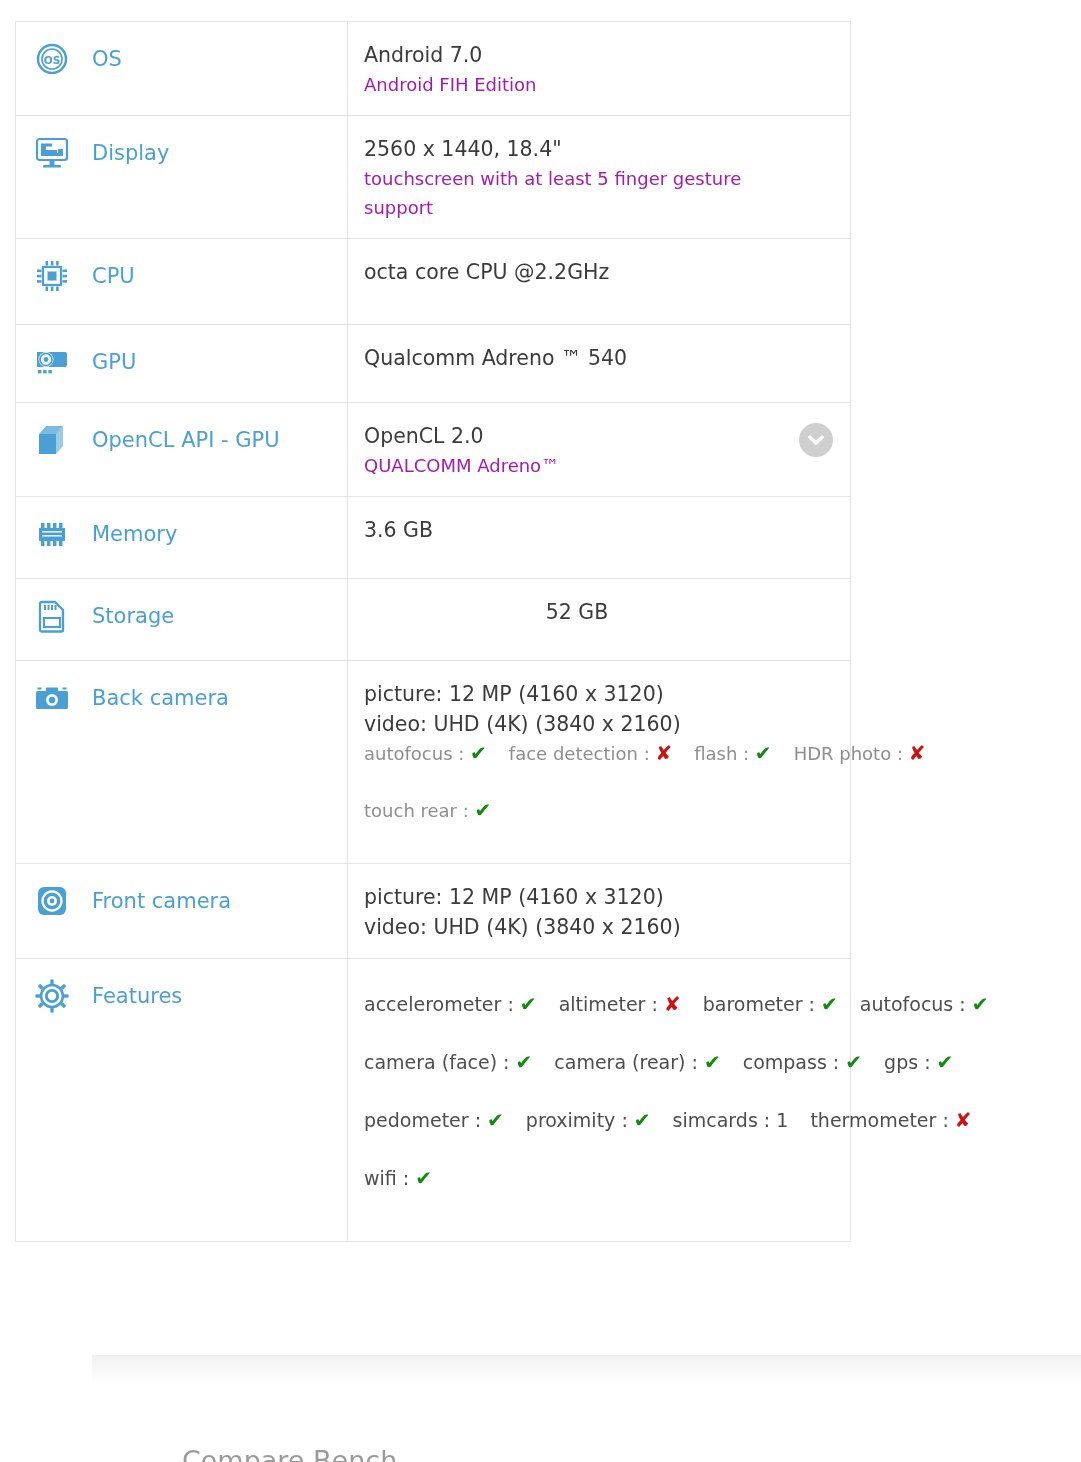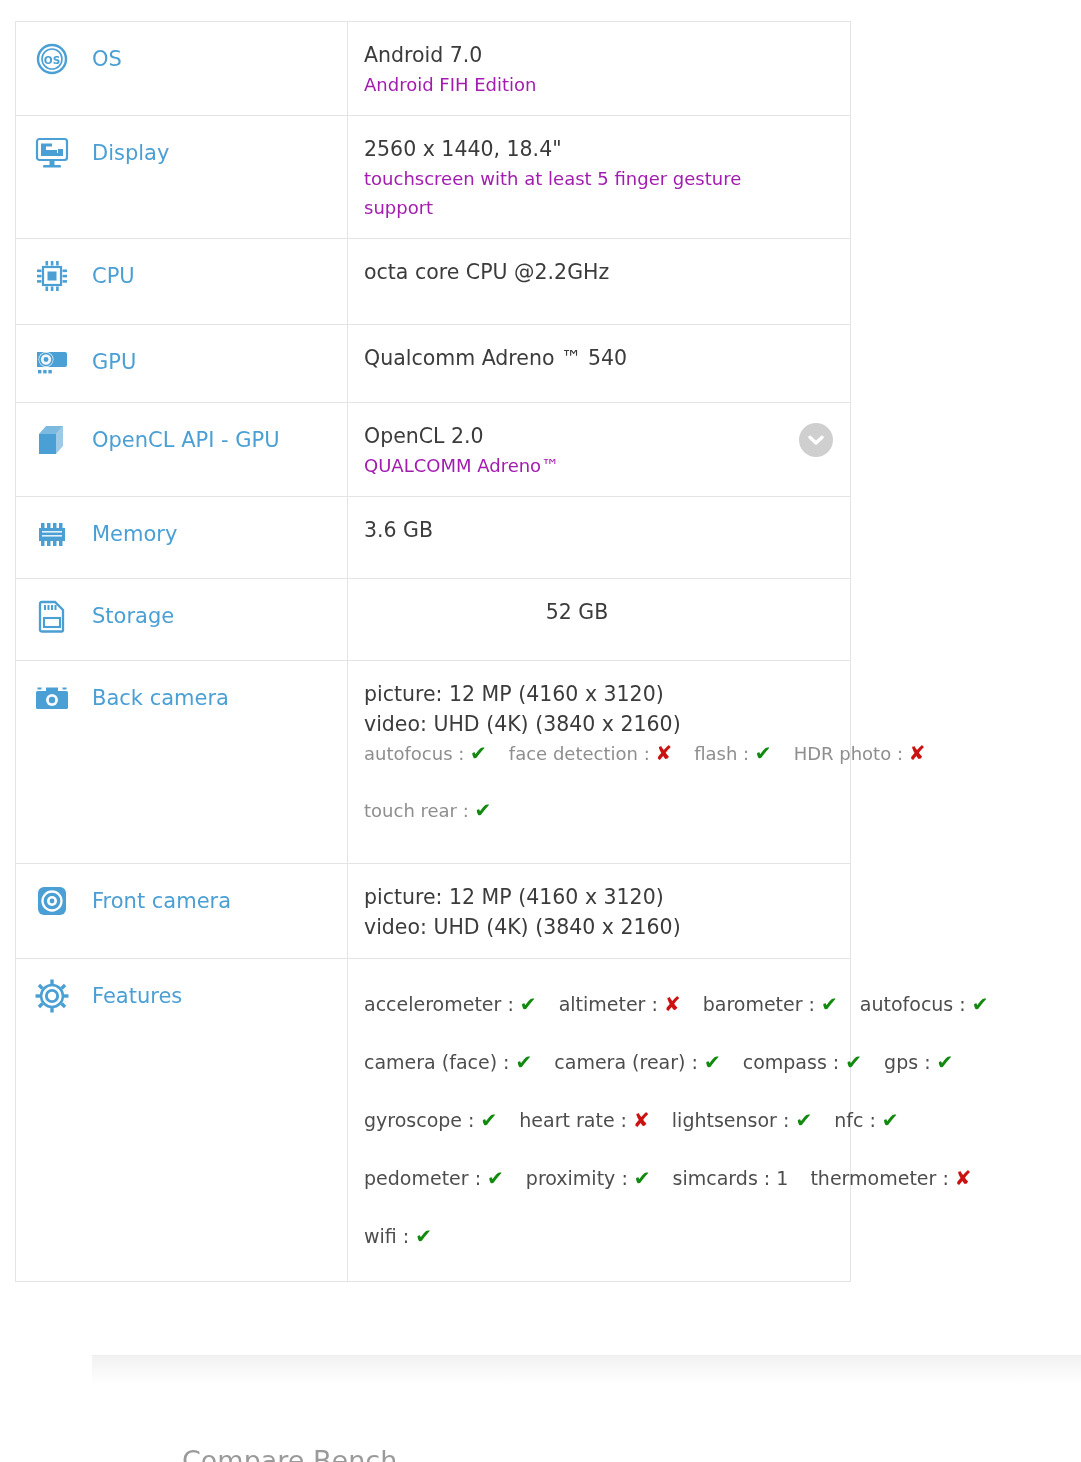--- a/index.html
+++ b/index.html
@@ -371,21 +371,20 @@
       <circle cx="17" cy="17" r="8.4" fill="none" stroke="#ffffff" stroke-width="2.6"></circle>
       <circle cx="17" cy="17" r="4.2" fill="#ffffff"></circle>
     </svg>
           </span>
           <span class="spec-label-text">Features</span>
         </div>
         <div class="spec-value features-value">
           <div class="">
             <div class="frow"><span class="flag"><span>accelerometer</span> : <span class="yes">✔</span></span><span class="flag"><span>altimeter</span> : <span class="no">✘</span></span><span class="flag"><span>barometer</span> : <span class="yes">✔</span></span><span class="flag"><span>autofocus</span> : <span class="yes">✔</span></span></div>
             <div class="frow"><span class="flag"><span>camera (face)</span> : <span class="yes">✔</span></span><span class="flag"><span>camera (rear)</span> : <span class="yes">✔</span></span><span class="flag"><span>compass</span> : <span class="yes">✔</span></span><span class="flag"><span>gps</span> : <span class="yes">✔</span></span></div>
-            <div class="frow"><span class="flag"><span>gyroscope</span> : <span class="yes">✔</span></span><span class="flag"><span>heart rate</span> : <span class="no">✘</span></span><span class="flag"><span>lightsensor</span> : <span class="yes">✔</span></span><span class="flag"><span>nfc</span> : <span class="yes">✔</span></span></div>
             <div class="frow"><span class="flag"><span>pedometer</span> : <span class="yes">✔</span></span><span class="flag"><span>proximity</span> : <span class="yes">✔</span></span><span class="flag"><span>simcards</span> : <span class="numval">1</span></span><span class="flag"><span>thermometer</span> : <span class="no">✘</span></span></div>
             <div class="frow"><span class="flag"><span>wifi</span> : <span class="yes">✔</span></span></div>
           </div>
         </div>
       </div>
     </div>
 
   <div id="below-shadow"></div>
   <div id="clipped-heading">Compare Bench</div>
 

